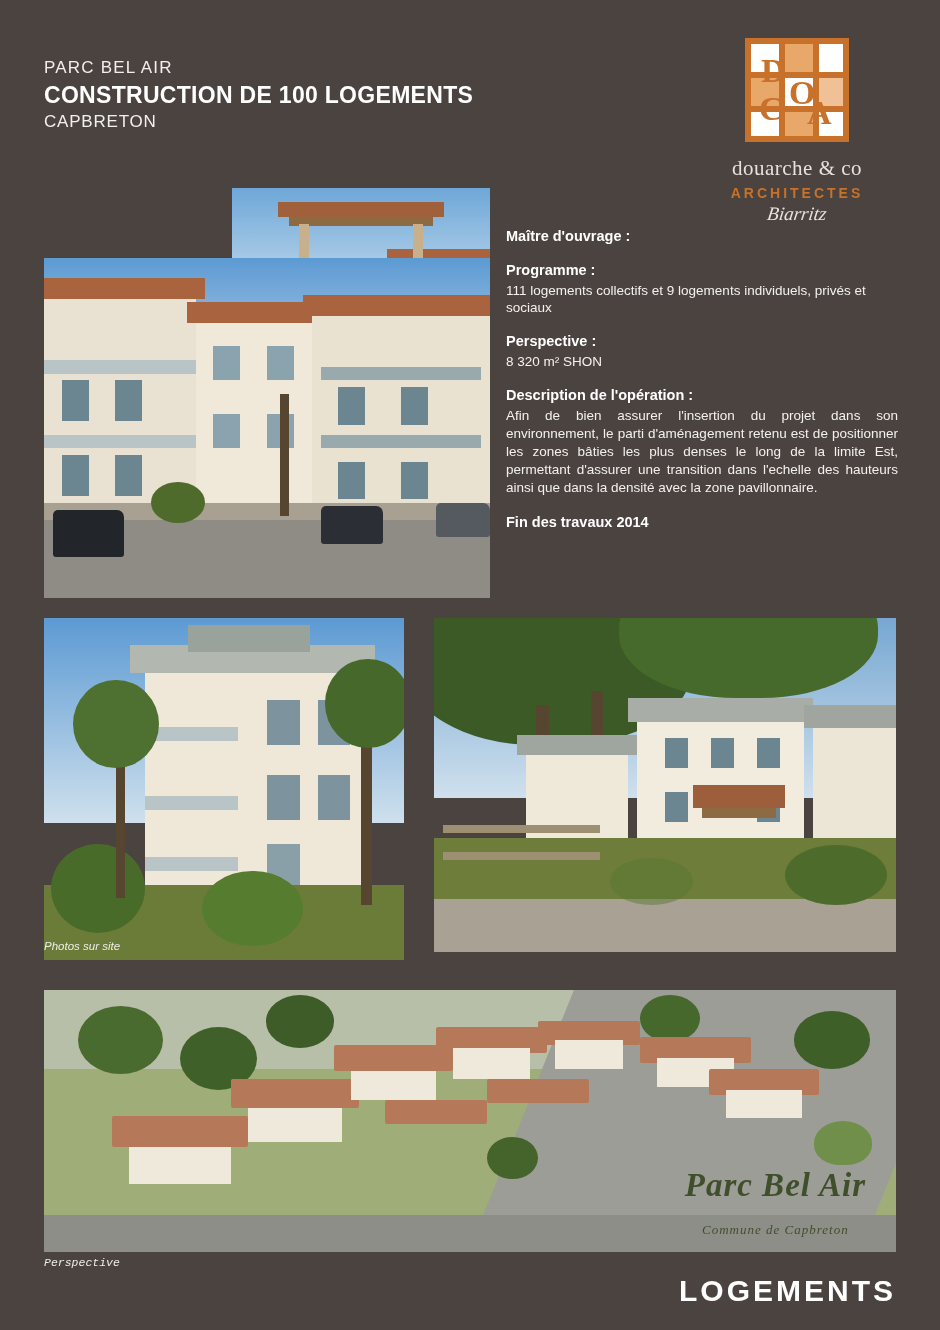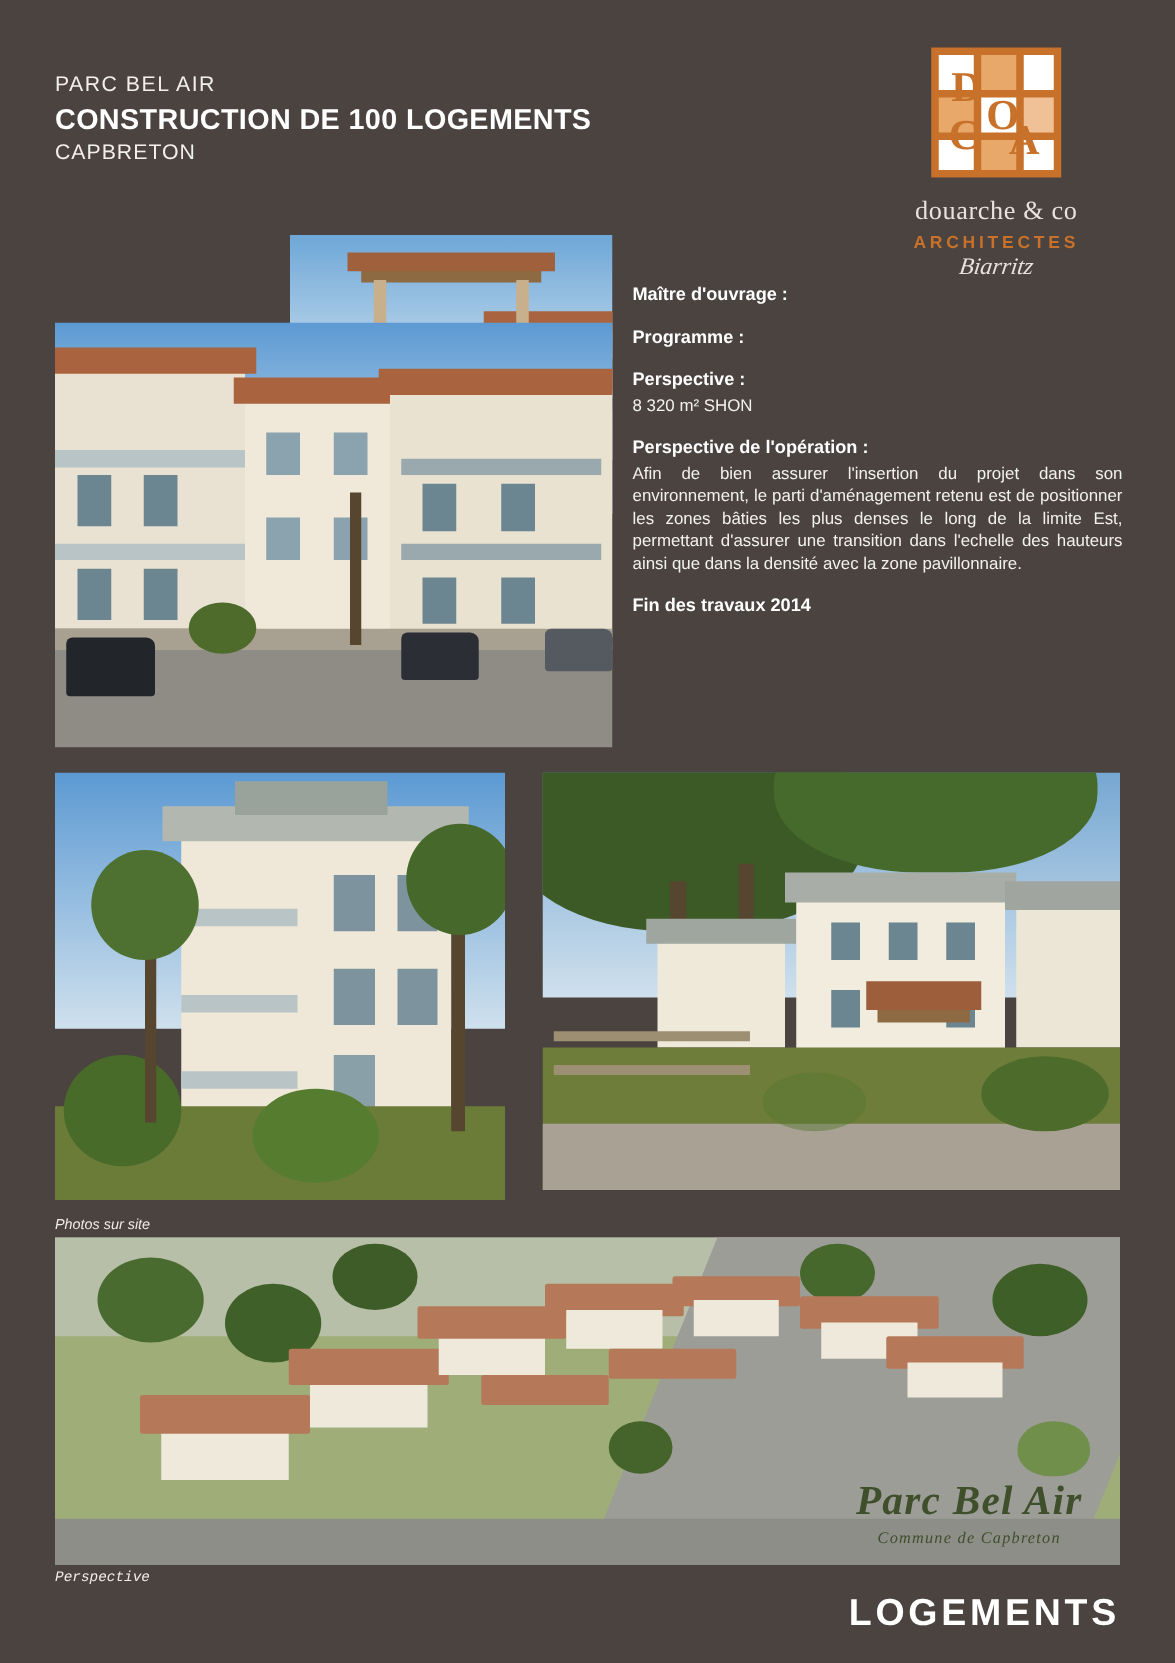--- a/index.html
+++ b/index.html
@@ -147,21 +147,21 @@
   .ph-br      { left: 434px; top: 618px; width: 462px; height: 334px; }
   
   .ph-persp   { left: 44px;  top: 990px; width: 852px; height: 262px; }
 
   .caption {
     position: absolute;
     font-size: 11.5px;
     font-style: italic;
     color: #f0ece8;
   }
-  .cap-photos { left: 44px; top: 974px; }
+  .cap-photos { left: 44px; top: 940px; }
   .cap-persp  { left: 44px; top: 1256px; font-family: Liberation Mono, monospace; }
 
   .footer-word {
     position: absolute;
     right: 44px;
     bottom: 22px;
     font-size: 30px;
     font-weight: bold;
     letter-spacing: 3px;
     color: #ffffff;
@@ -195,21 +195,21 @@
   .persp-field { position:absolute; background:#9aa877; }
   .persp-road  { position:absolute; background:#9b9b96; }
   .persp-bld   { position:absolute; background:#efe9dc; }
   .persp-roof  { position:absolute; background:#b5795a; border-radius:2px; }
   .persp-tree  { position:absolute; border-radius:50%; background:#4a6b30; }
   .persp-logo  {
     position:absolute; right:30px; bottom:14px; text-align:center;
     color:#3f4f2c; font-family:"Liberation Serif", serif;
   }
   .persp-logo .big { font-size:33px; font-style:italic; font-weight:bold; letter-spacing:1px; }
-  .persp-logo .sm  { font-size:13px; font-style:italic; margin-top:2px; letter-spacing:1px; }
+  .persp-logo .sm  { font-size:13px; font-style:italic; margin-top:18px; letter-spacing:1px; }
   .persp-logo .leaf {
     position:absolute; right:-6px; top:-46px; width:58px; height:44px;
     background:#6f8f4a; border-radius:50% 50% 45% 45%;
   }
 </style>
 </head>
 <body>
 
 <div class="header">
   <div class="subtitle-top">PARC BEL AIR</div>
@@ -299,27 +299,28 @@
   <div class="shrub" style="left:24%; top:66%; width:12%; height:12%; background:#4e6b2c;"></div>
   <div class="trunk" style="left:53%; top:40%; width:2%; height:36%;"></div>
 </div>
 
 <div class="info">
   <div class="grp">
     <div class="lbl">Maître d'ouvrage :</div>
   </div>
   <div class="grp">
     <div class="lbl">Programme :</div>
+    <div class="val">111 logements collectifs et  9 logements individuels, privés et sociaux</div>
   </div>
   <div class="grp">
     <div class="lbl">Perspective :</div>
     <div class="val">8 320 m² SHON</div>
   </div>
   <div class="grp">
-    <div class="lbl">Perspective de l'opération :</div>
+    <div class="lbl">Description de l'opération :</div>
     <div class="val desc">Afin de  bien assurer l'insertion  du projet dans son environnement, le parti  d'aménagement  retenu est  de positionner les  zones bâties les plus  denses le long de la limite Est, permettant  d'assurer une  transition  dans l'echelle des hauteurs ainsi  que dans la densité avec la zone pavillonnaire.</div>
   </div>
   <div class="end">Fin des travaux 2014</div>
 </div>
 
 <div class="photo ph-bl">
   <div class="sky2" style="height:60%;"></div>
   <div class="bld" style="left:28%; top:14%; width:60%; height:66%; background:#efe8d8;"></div>
   <div class="roof" style="left:24%; top:8%; width:68%; height:8%; background:#b2b7b0;"></div>
   <div class="roof-d" style="left:40%; top:2%; width:34%; height:8%; background:#9aa29c;"></div>

